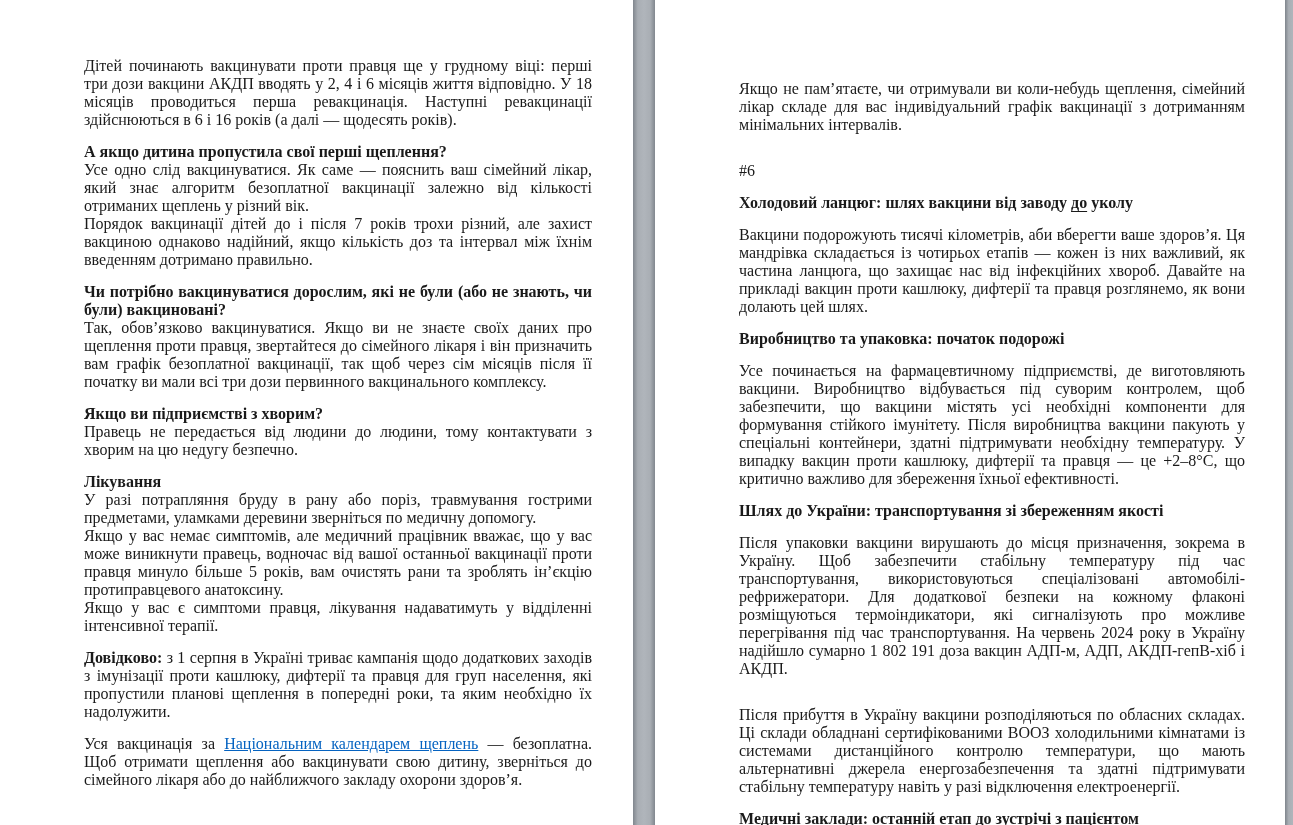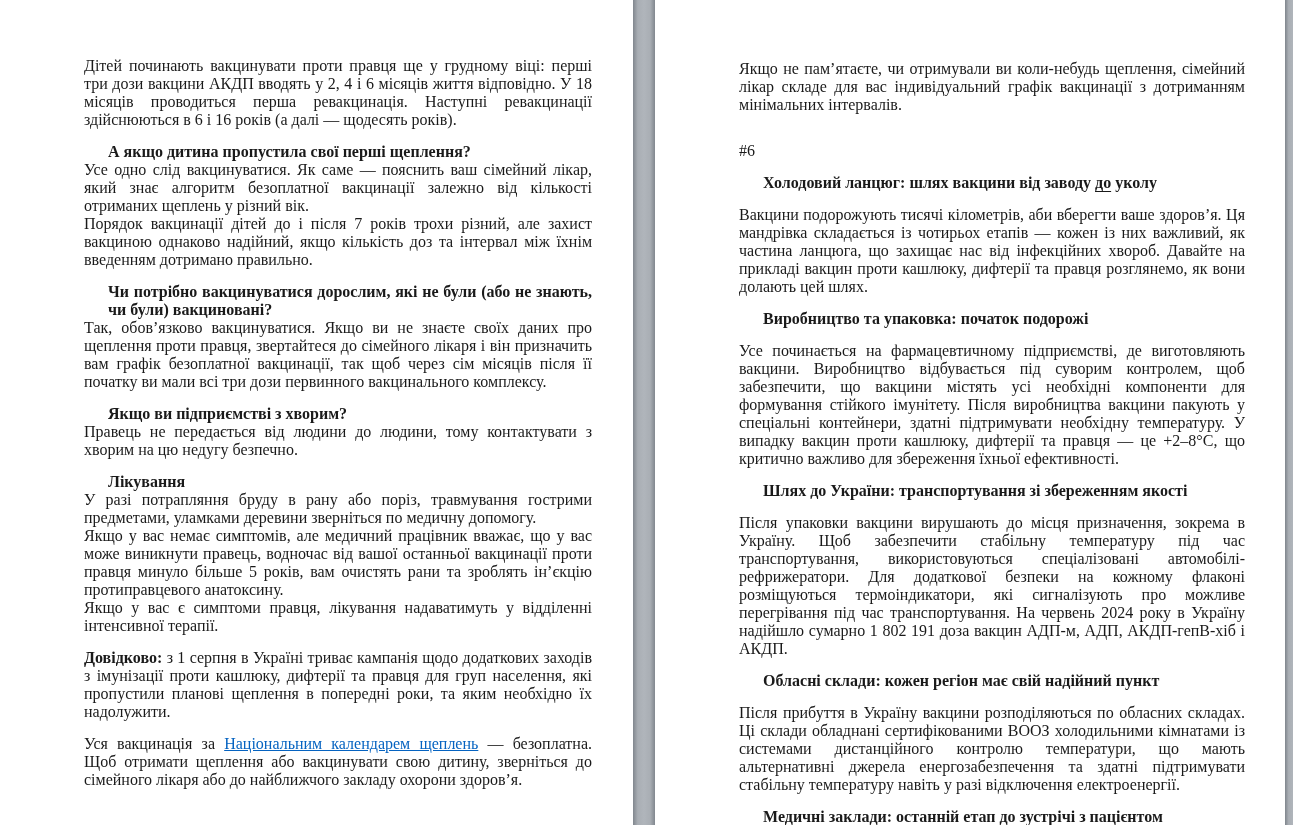--- a/index.html
+++ b/index.html
@@ -25,21 +25,21 @@
     box-sizing: border-box;
   }
   .page-left {
     left: 0;
     width: 633px;
     padding: 57px 41px 0 84px;
   }
   .page-right {
     left: 655px;
     width: 630px;
-    padding: 60px 40px 0 84px;
+    padding: 80px 40px 0 84px;
   }
   .strip {
     position: absolute;
     top: 0;
     height: 825px;
   }
   .strip-mid {
     left: 633px;
     width: 22px;
     background: linear-gradient(90deg, #81878e 0%, #a9aeb4 22%, #b0b5bb 50%, #a9aeb4 78%, #81878e 100%);
@@ -51,21 +51,20 @@
   }
   .para {
     margin: 0;
     font-size: 16px;
     line-height: 18px;
     color: #1a1a1a;
     text-align: justify;
   }
   .heading {
     font-weight: bold;
-    margin-left: 24px;
   }
   .gap {
     height: 14px;
   }
   .doclink {
     color: #0563c1;
     text-decoration: underline;
     cursor: pointer;
   }
   .squiggle {
@@ -115,20 +114,19 @@
       <p class="para"><span>Вакцини подорожують тисячі кілометрів, аби вберегти ваше здоров’я. Ця мандрівка складається із чотирьох етапів — кожен із них важливий, як частина ланцюга, що захищає нас від інфекційних хвороб. Давайте на прикладі вакцин проти кашлюку, дифтерії та правця розглянемо, як вони долають цей шлях.</span></p>
       <div class="gap"></div>
       <p class="para heading"><span style="font-weight: bold;">Виробництво та упаковка: початок подорожі</span></p>
       <div class="gap"></div>
       <p class="para"><span>Усе починається на фармацевтичному підприємстві, де виготовляють вакцини. Виробництво відбувається під суворим контролем, щоб забезпечити, що вакцини містять усі необхідні компоненти для формування стійкого імунітету. Після виробництва вакцини пакують у спеціальні контейнери, здатні підтримувати необхідну температуру. У випадку вакцин проти кашлюку, дифтерії та правця — це +2–8°C, що критично важливо для збереження їхньої ефективності.</span></p>
       <div class="gap"></div>
       <p class="para heading"><span style="font-weight: bold;">Шлях до України: транспортування зі збереженням якості</span></p>
       <div class="gap"></div>
       <p class="para"><span>Після упаковки вакцини вирушають до місця призначення, зокрема в Україну. Щоб забезпечити стабільну температуру під час транспортування, використовуються спеціалізовані автомобілі-рефрижератори. Для додаткової безпеки на кожному флаконі розміщуються термоіндикатори, які сигналізують про можливе перегрівання під час транспортування. На червень 2024 року в Україну надійшло сумарно 1 802 191 доза вакцин АДП-м, АДП, АКДП-гепВ-хіб і АКДП.</span></p>
       <div class="gap"></div>
-      <p class="para heading"><span style="font-weight: bold;">Обласні склади: кожен регіон має свій надійний пункт</span></p>
       <div class="gap"></div>
       <p class="para"><span>Після прибуття в Україну вакцини розподіляються по обласних складах. Ці склади обладнані сертифікованими ВООЗ холодильними кімнатами із системами дистанційного контролю температури, що мають альтернативні джерела енергозабезпечення та здатні підтримувати стабільну температуру навіть у разі відключення електроенергії.</span></p>
       <div class="gap"></div>
       <p class="para heading"><span style="font-weight: bold;">Медичні заклади: останній етап до зустрічі з пацієнтом</span></p>
     </div>
   <div class="strip strip-right"></div>
 </div>
 
 </body></html>

